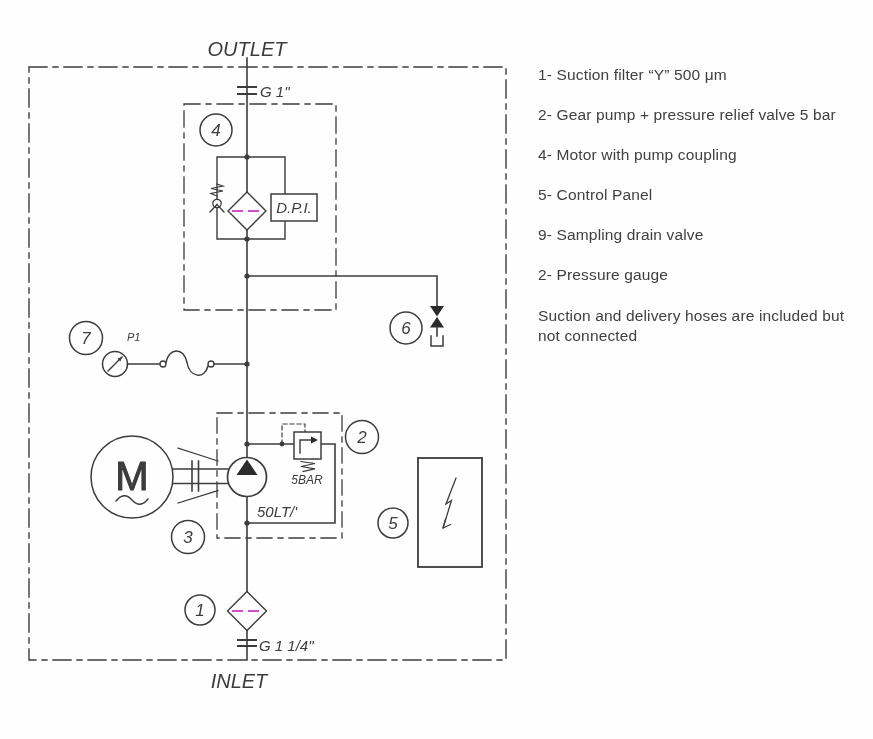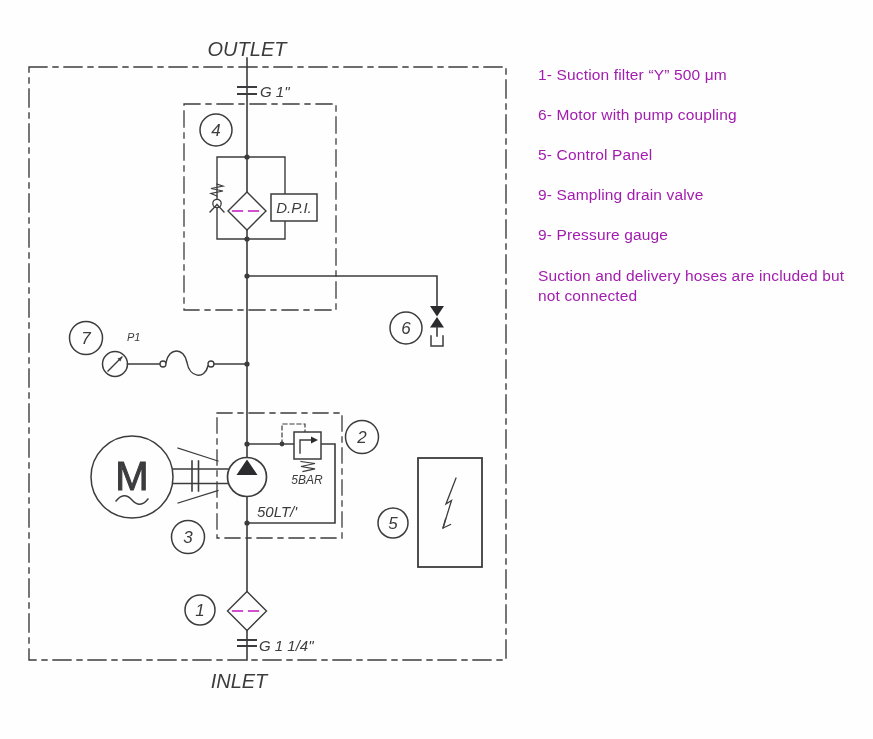--- a/index.html
+++ b/index.html
@@ -8,21 +8,21 @@
     background:#fefefe;
     font-family:"Liberation Sans", sans-serif;
     overflow:hidden;
   }
   .stage{position:absolute;inset:0;}
   svg{position:absolute;left:0;top:0;}
   svg text{fill:#3c3c3e;}
   .tech{font-style:italic;font-family:"Liberation Sans", sans-serif;}
   .legend{
     position:absolute;left:538px;top:66px;width:332px;
-    color:#a21caf;font-size:15.5px;letter-spacing:.15px;
+    color:#404040;font-size:15.5px;letter-spacing:.15px;
   }
   .legend-item{line-height:18px;margin:0 0 22px 0;}
   .legend-note{line-height:20px;margin-top:8px;}
 </style>
 </head>
 <body>
 
 <div class="stage">
 
 <svg width="530" height="739" viewBox="0 0 530 739">
@@ -126,20 +126,21 @@
     <text class="tech" x="188" y="543" font-size="17" text-anchor="middle">3</text>
     <text class="tech" x="216" y="136" font-size="17" text-anchor="middle">4</text>
     <text class="tech" x="393" y="529" font-size="17" text-anchor="middle">5</text>
     <text class="tech" x="406" y="334" font-size="17" text-anchor="middle">6</text>
     <text class="tech" x="86" y="344" font-size="17" text-anchor="middle">7</text>
   </g>
 </svg>
 
 <div class="legend">
   <div class="legend-item">1- Suction filter “Y” 500 μm</div>
-  <div class="legend-item">6- Motor with pump coupling</div>
+  <div class="legend-item">2- Gear pump + pressure relief valve 5 bar</div>
+  <div class="legend-item">4- Motor with pump coupling</div>
   <div class="legend-item">5- Control Panel</div>
   <div class="legend-item">9- Sampling drain valve</div>
-  <div class="legend-item">9- Pressure gauge</div>
+  <div class="legend-item">2- Pressure gauge</div>
   <div class="legend-note">Suction and delivery hoses are included but not connected</div>
 </div>
 
 </div>
 
 </body></html>

